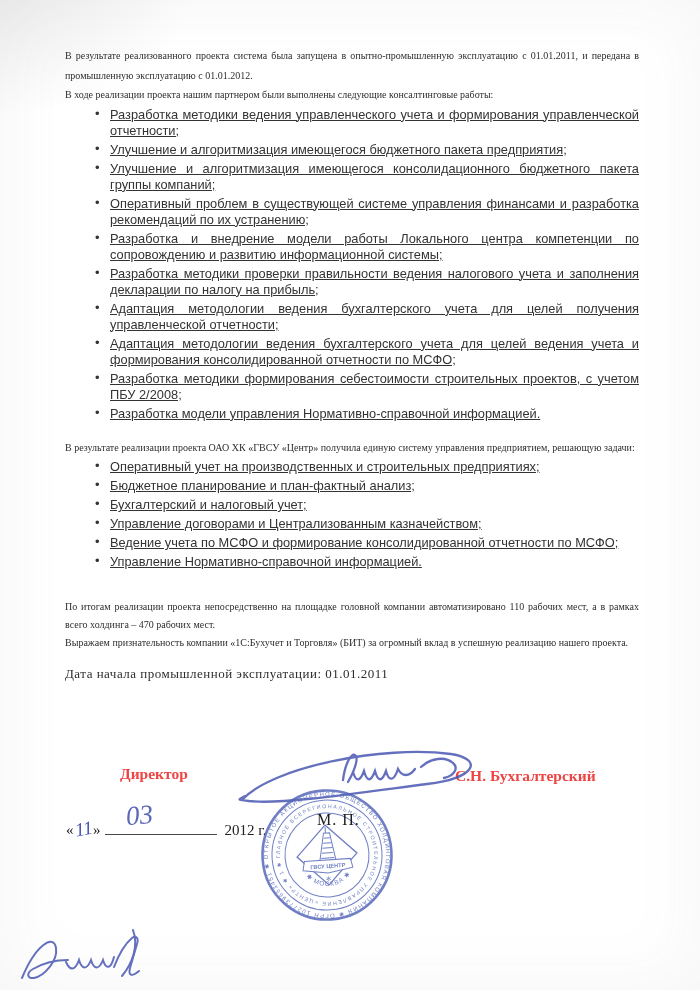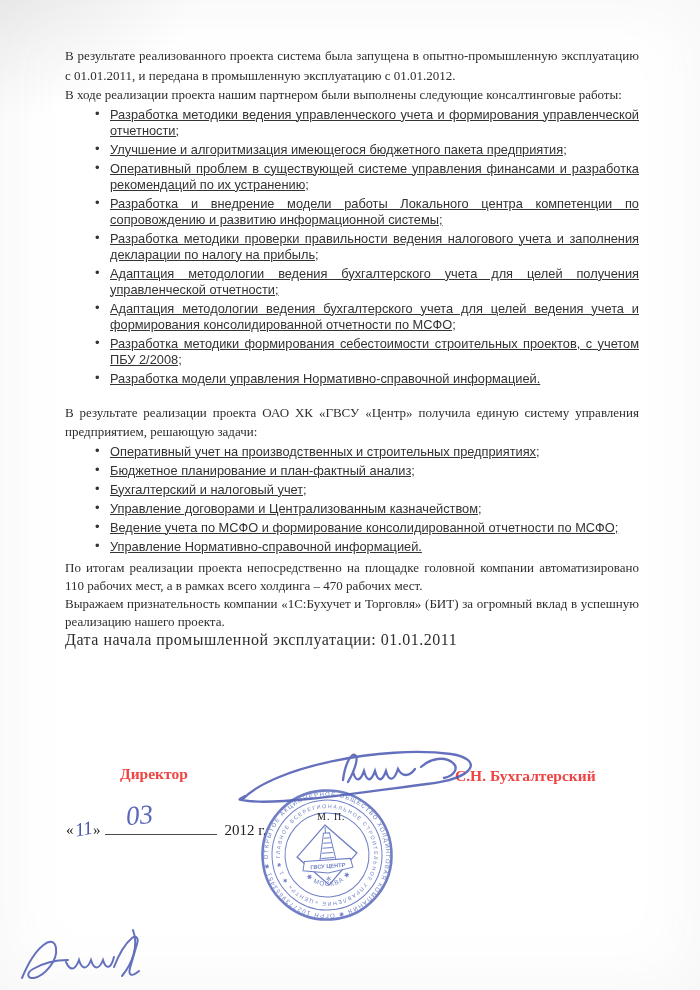--- a/index.html
+++ b/index.html
@@ -7,54 +7,55 @@
   .page{
     position:relative;width:700px;height:990px;background:#fff;overflow:hidden;
     color:#2d2d2d;box-shadow:inset 0 0 70px rgba(120,120,120,.07);
   }
   .page::before{
     content:"";position:absolute;left:-60px;top:-60px;width:260px;height:180px;
     background:radial-gradient(ellipse at 20% 20%, rgba(140,140,140,.18), rgba(150,150,150,0) 70%);
     pointer-events:none;
   }
   .content{position:absolute;left:65px;top:46px;width:574px;}
-  .para{font-size:13px;line-height:19.5px;text-align:justify;margin:0;}
+  .para{font-size:10px;line-height:19.5px;text-align:justify;margin:0;}
   .para-tight{line-height:18px;}
   .blist{
     list-style:none;margin:2px 0 0 0;padding:0 0 0 30px;
     font-family:"Liberation Sans",sans-serif;font-size:12.8px;line-height:16px;color:#333;text-decoration:underline;
   }
   .blist li{position:relative;padding-left:15px;margin-bottom:3px;text-align:justify;}
   .blist li::before{content:"\2022";position:absolute;left:0;top:-1px;font-size:13px;}
   .mt16{margin-top:16px;}
-  .mt12{margin-top:4px;}
-  .date-start{font-size:16px;letter-spacing:.5px;margin-top:0;font-family:Liberation Serif, serif;}
+  .mt12{margin-top:28px;}
+  .date-start{font-size:13px;letter-spacing:.5px;margin-top:13px;font-family:Liberation Serif, serif;}
   .sig-row-label{position:absolute;font-weight:bold;font-size:15.5px;color:#ef4444;}
   .ink{color:#4a58b2;}
   .hand{font-style:italic;font-family:"Liberation Serif",serif;}
   .hand-day{display:inline-block;font-size:19px;transform:rotate(-10deg);margin:0 1px;}
   .hand-month{position:absolute;left:126px;top:800px;font-size:27px;transform:rotate(-5deg);opacity:.9;}
   .dateline{display:inline-block;width:112px;height:14px;border-bottom:1.3px solid #4a4a4a;margin:0 8px 0 4px;}
   .date-row{position:absolute;left:66px;top:818px;font-size:15px;color:#222;}
-  .mp-label{position:absolute;left:317px;top:811px;font-size:10px;color:#1d1d1d;letter-spacing:1px;}
+  .mp-label{position:absolute;left:317px;top:811px;font-size:16px;color:#1d1d1d;letter-spacing:1px;}
   .stamp-wrap{position:absolute;left:247px;top:775px;width:160px;height:160px;transform:rotate(-4deg);opacity:.82;}
   .sig-svg{position:absolute;left:225px;top:735px;}
   .corner-sig{position:absolute;left:10px;top:918px;}
 </style>
 </head>
 <body>
 
 <div class="page">
 
   <div class="content">
     <p class="para">В результате реализованного проекта система была запущена в опытно-промышленную эксплуатацию с 01.01.2011, и передана в промышленную эксплуатацию с 01.01.2012.</p>
     <p class="para">В ходе реализации проекта нашим партнером были выполнены следующие консалтинговые работы:</p>
     <ul class="blist">
         <li>Разработка методики ведения управленческого учета и формирования управленческой отчетности;</li>
         <li>Улучшение и алгоритмизация имеющегося бюджетного пакета предприятия;</li>
+        <li>Улучшение и алгоритмизация имеющегося консолидационного бюджетного пакета группы компаний;</li>
         <li>Оперативный проблем в существующей системе управления финансами и разработка рекомендаций по их устранению;</li>
         <li>Разработка и внедрение модели работы Локального центра компетенции по сопровождению и развитию информационной системы;</li>
         <li>Разработка методики проверки правильности ведения налогового учета и заполнения декларации по налогу на прибыль;</li>
         <li>Адаптация методологии ведения бухгалтерского учета для целей получения управленческой отчетности;</li>
         <li>Адаптация методологии ведения бухгалтерского учета для целей ведения учета и формирования консолидированной отчетности по МСФО;</li>
         <li>Разработка методики формирования себестоимости строительных проектов, с учетом ПБУ 2/2008;</li>
         <li>Разработка модели управления Нормативно-справочной информацией.</li>
       </ul>
     <p class="para mt16">В результате реализации проекта ОАО ХК «ГВСУ «Центр» получила единую систему управления предприятием, решающую задачи:</p>
     <ul class="blist">

